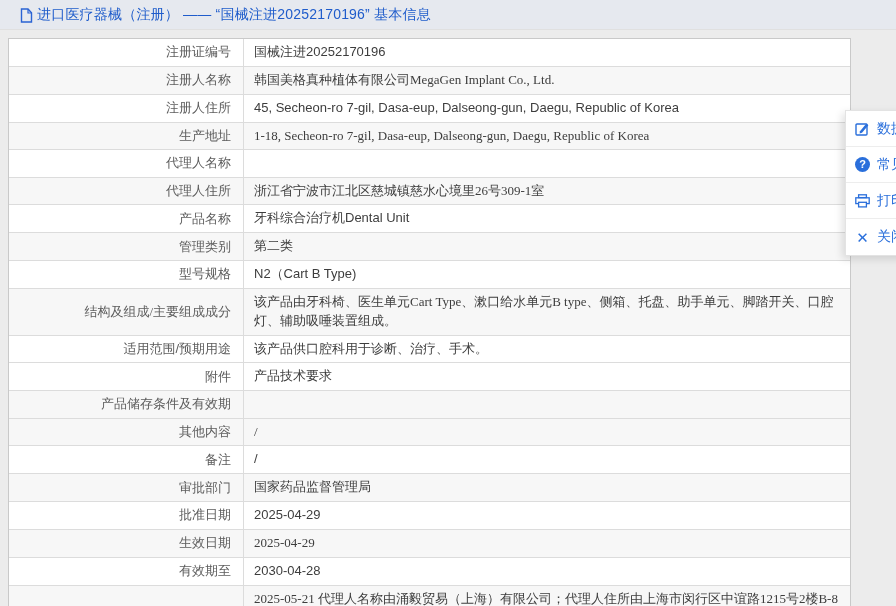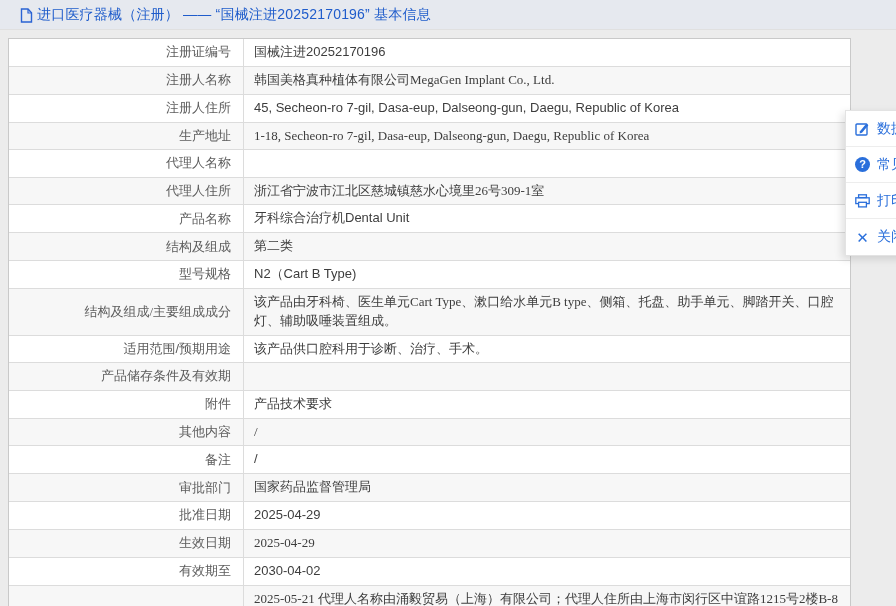--- a/index.html
+++ b/index.html
@@ -162,21 +162,21 @@
     <div class="label-cell">
 
       <span class="label-text">产品名称</span>
     </div>
     <div class="value-cell">牙科综合治疗机Dental Unit</div>
   </div>
 
   <div class="row alt">
     <div class="label-cell">
 
-      <span class="label-text">结构及组成</span>
+      <span class="label-text">管理类别</span>
     </div>
     <div class="value-cell">第二类</div>
   </div>
 
   <div class="row">
     <div class="label-cell">
 
       <span class="label-text">型号规格</span>
     </div>
     <div class="value-cell">N2（Cart B Type)</div>
@@ -191,36 +191,36 @@
   </div>
 
   <div class="row">
     <div class="label-cell">
 
       <span class="label-text">适用范围/预期用途</span>
     </div>
     <div class="value-cell">该产品供口腔科用于诊断、治疗、手术。</div>
   </div>
 
+  <div class="row">
+    <div class="label-cell">
+
+      <span class="label-text">附件</span>
+    </div>
+    <div class="value-cell">产品技术要求</div>
+  </div>
+
   <div class="row alt">
     <div class="label-cell">
 
       <span class="label-text">产品储存条件及有效期</span>
     </div>
     <div class="value-cell"></div>
   </div>
 
-  <div class="row">
-    <div class="label-cell">
-
-      <span class="label-text">附件</span>
-    </div>
-    <div class="value-cell">产品技术要求</div>
-  </div>
-
   <div class="row alt">
     <div class="label-cell">
 
       <span class="label-text">其他内容</span>
     </div>
     <div class="value-cell">/</div>
   </div>
 
   <div class="row">
     <div class="label-cell">
@@ -252,21 +252,21 @@
       <span class="label-text">生效日期</span>
     </div>
     <div class="value-cell">2025-04-29</div>
   </div>
 
   <div class="row">
     <div class="label-cell">
 
       <span class="label-text">有效期至</span>
     </div>
-    <div class="value-cell">2030-04-02</div>
+    <div class="value-cell">2030-04-28</div>
   </div>
 
   <div class="row alt">
     <div class="label-cell">
       
       
     </div>
     <div class="value-cell">2025-05-21 代理人名称由涌毅贸易（上海）有限公司；代理人住所由上海市闵行区中谊路1215号2楼B-8室;变更为：宁波美格真医疗器械有限公司；变更为：浙江省宁波市江北区慈城镇慈水心境里26号309-1室</div>
   </div>
 

